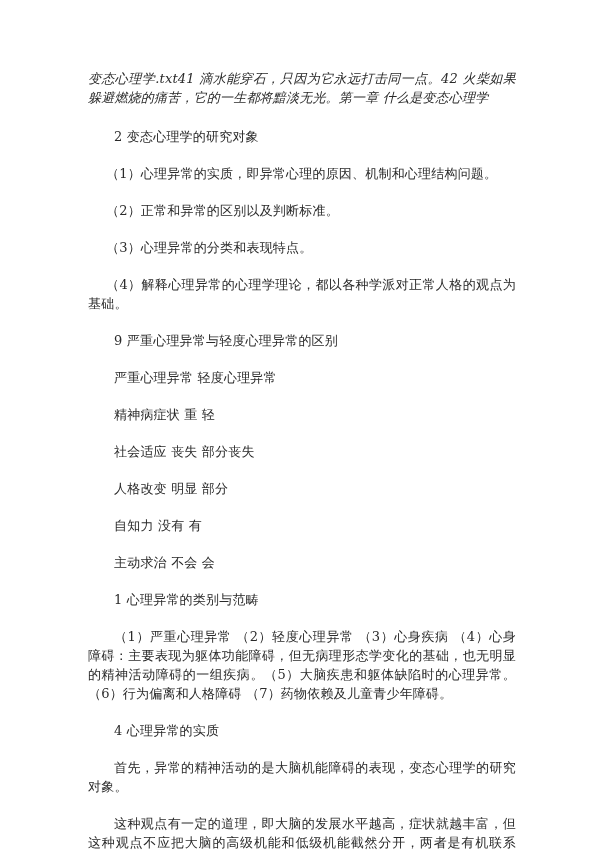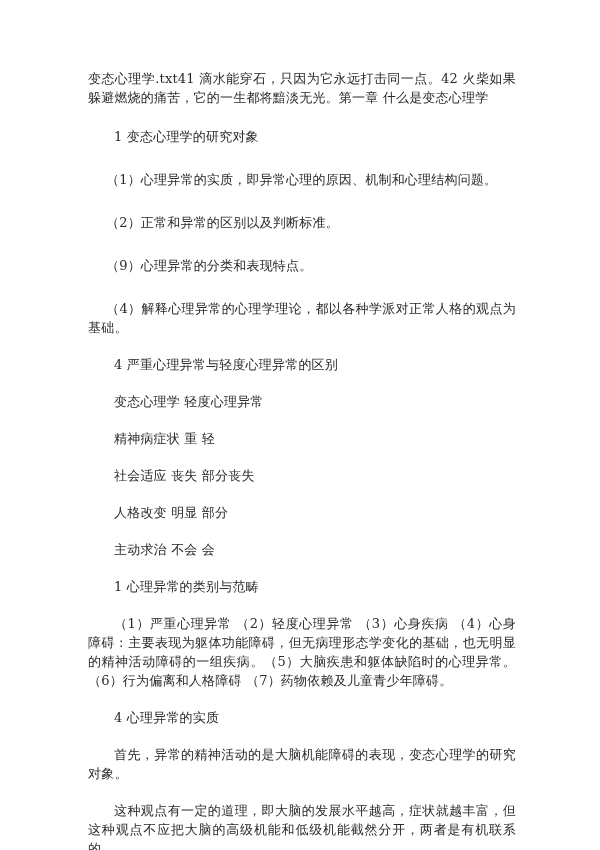--- a/index.html
+++ b/index.html
@@ -4,40 +4,41 @@
   <style>
     html, body { margin: 0; padding: 0; background: #ffffff; }
     body { width: 600px; height: 850px; overflow: hidden; position: relative; }
     .page {
       position: absolute; left: 88px; top: 69px; width: 428px;
       font-family: "DejaVu Serif", "Liberation Serif", serif;
       font-size: 13px; color: #2a2a2a; line-height: 19px;
     }
     .p { margin: 0 0 18px 0; text-indent: 26px; text-align: justify; letter-spacing: 0.2px; }
     .p.noindent { text-indent: 0; }
-    .p.sub { text-indent: 18px; margin-top: 24px; }
-    .p.first { margin-bottom: 20px; }
+    .p.sub { text-indent: 18px; }
+    .p.first { margin-bottom: 20px; font-style: italic; }
   </style>
 </head>
 <body>
 
 <div class="page">
   <p class="p noindent first">变态心理学.txt41 滴水能穿石，只因为它永远打击同一点。42 火柴如果躲避燃烧的痛苦，它的一生都将黯淡无光。第一章 什么是变态心理学</p>
 
-  <p class="p">1 变态心理学的研究对象</p>
+  <p class="p">2 变态心理学的研究对象</p>
   <p class="p sub">（1）心理异常的实质，即异常心理的原因、机制和心理结构问题。</p>
   <p class="p sub">（2）正常和异常的区别以及判断标准。</p>
-  <p class="p sub">（9）心理异常的分类和表现特点。</p>
+  <p class="p sub">（3）心理异常的分类和表现特点。</p>
   <p class="p sub">（4）解释心理异常的心理学理论，都以各种学派对正常人格的观点为基础。</p>
 
-  <p class="p">4 严重心理异常与轻度心理异常的区别</p>
-  <p class="p">变态心理学 轻度心理异常</p>
+  <p class="p">9 严重心理异常与轻度心理异常的区别</p>
+  <p class="p">严重心理异常 轻度心理异常</p>
   <p class="p">精神病症状 重 轻</p>
   <p class="p">社会适应 丧失 部分丧失</p>
   <p class="p">人格改变 明显 部分</p>
+  <p class="p">自知力 没有 有</p>
   <p class="p">主动求治 不会 会</p>
 
   <p class="p">1 心理异常的类别与范畴</p>
   <p class="p">（1）严重心理异常 （2）轻度心理异常 （3）心身疾病 （4）心身障碍：主要表现为躯体功能障碍，但无病理形态学变化的基础，也无明显的精神活动障碍的一组疾病。（5）大脑疾患和躯体缺陷时的心理异常。 （6）行为偏离和人格障碍 （7）药物依赖及儿童青少年障碍。</p>
 
   <p class="p">4 心理异常的实质</p>
   <p class="p">首先，异常的精神活动的是大脑机能障碍的表现，变态心理学的研究对象。</p>
   <p class="p">这种观点有一定的道理，即大脑的发展水平越高，症状就越丰富，但这种观点不应把大脑的高级机能和低级机能截然分开，两者是有机联系的。</p>
 
 </div>

